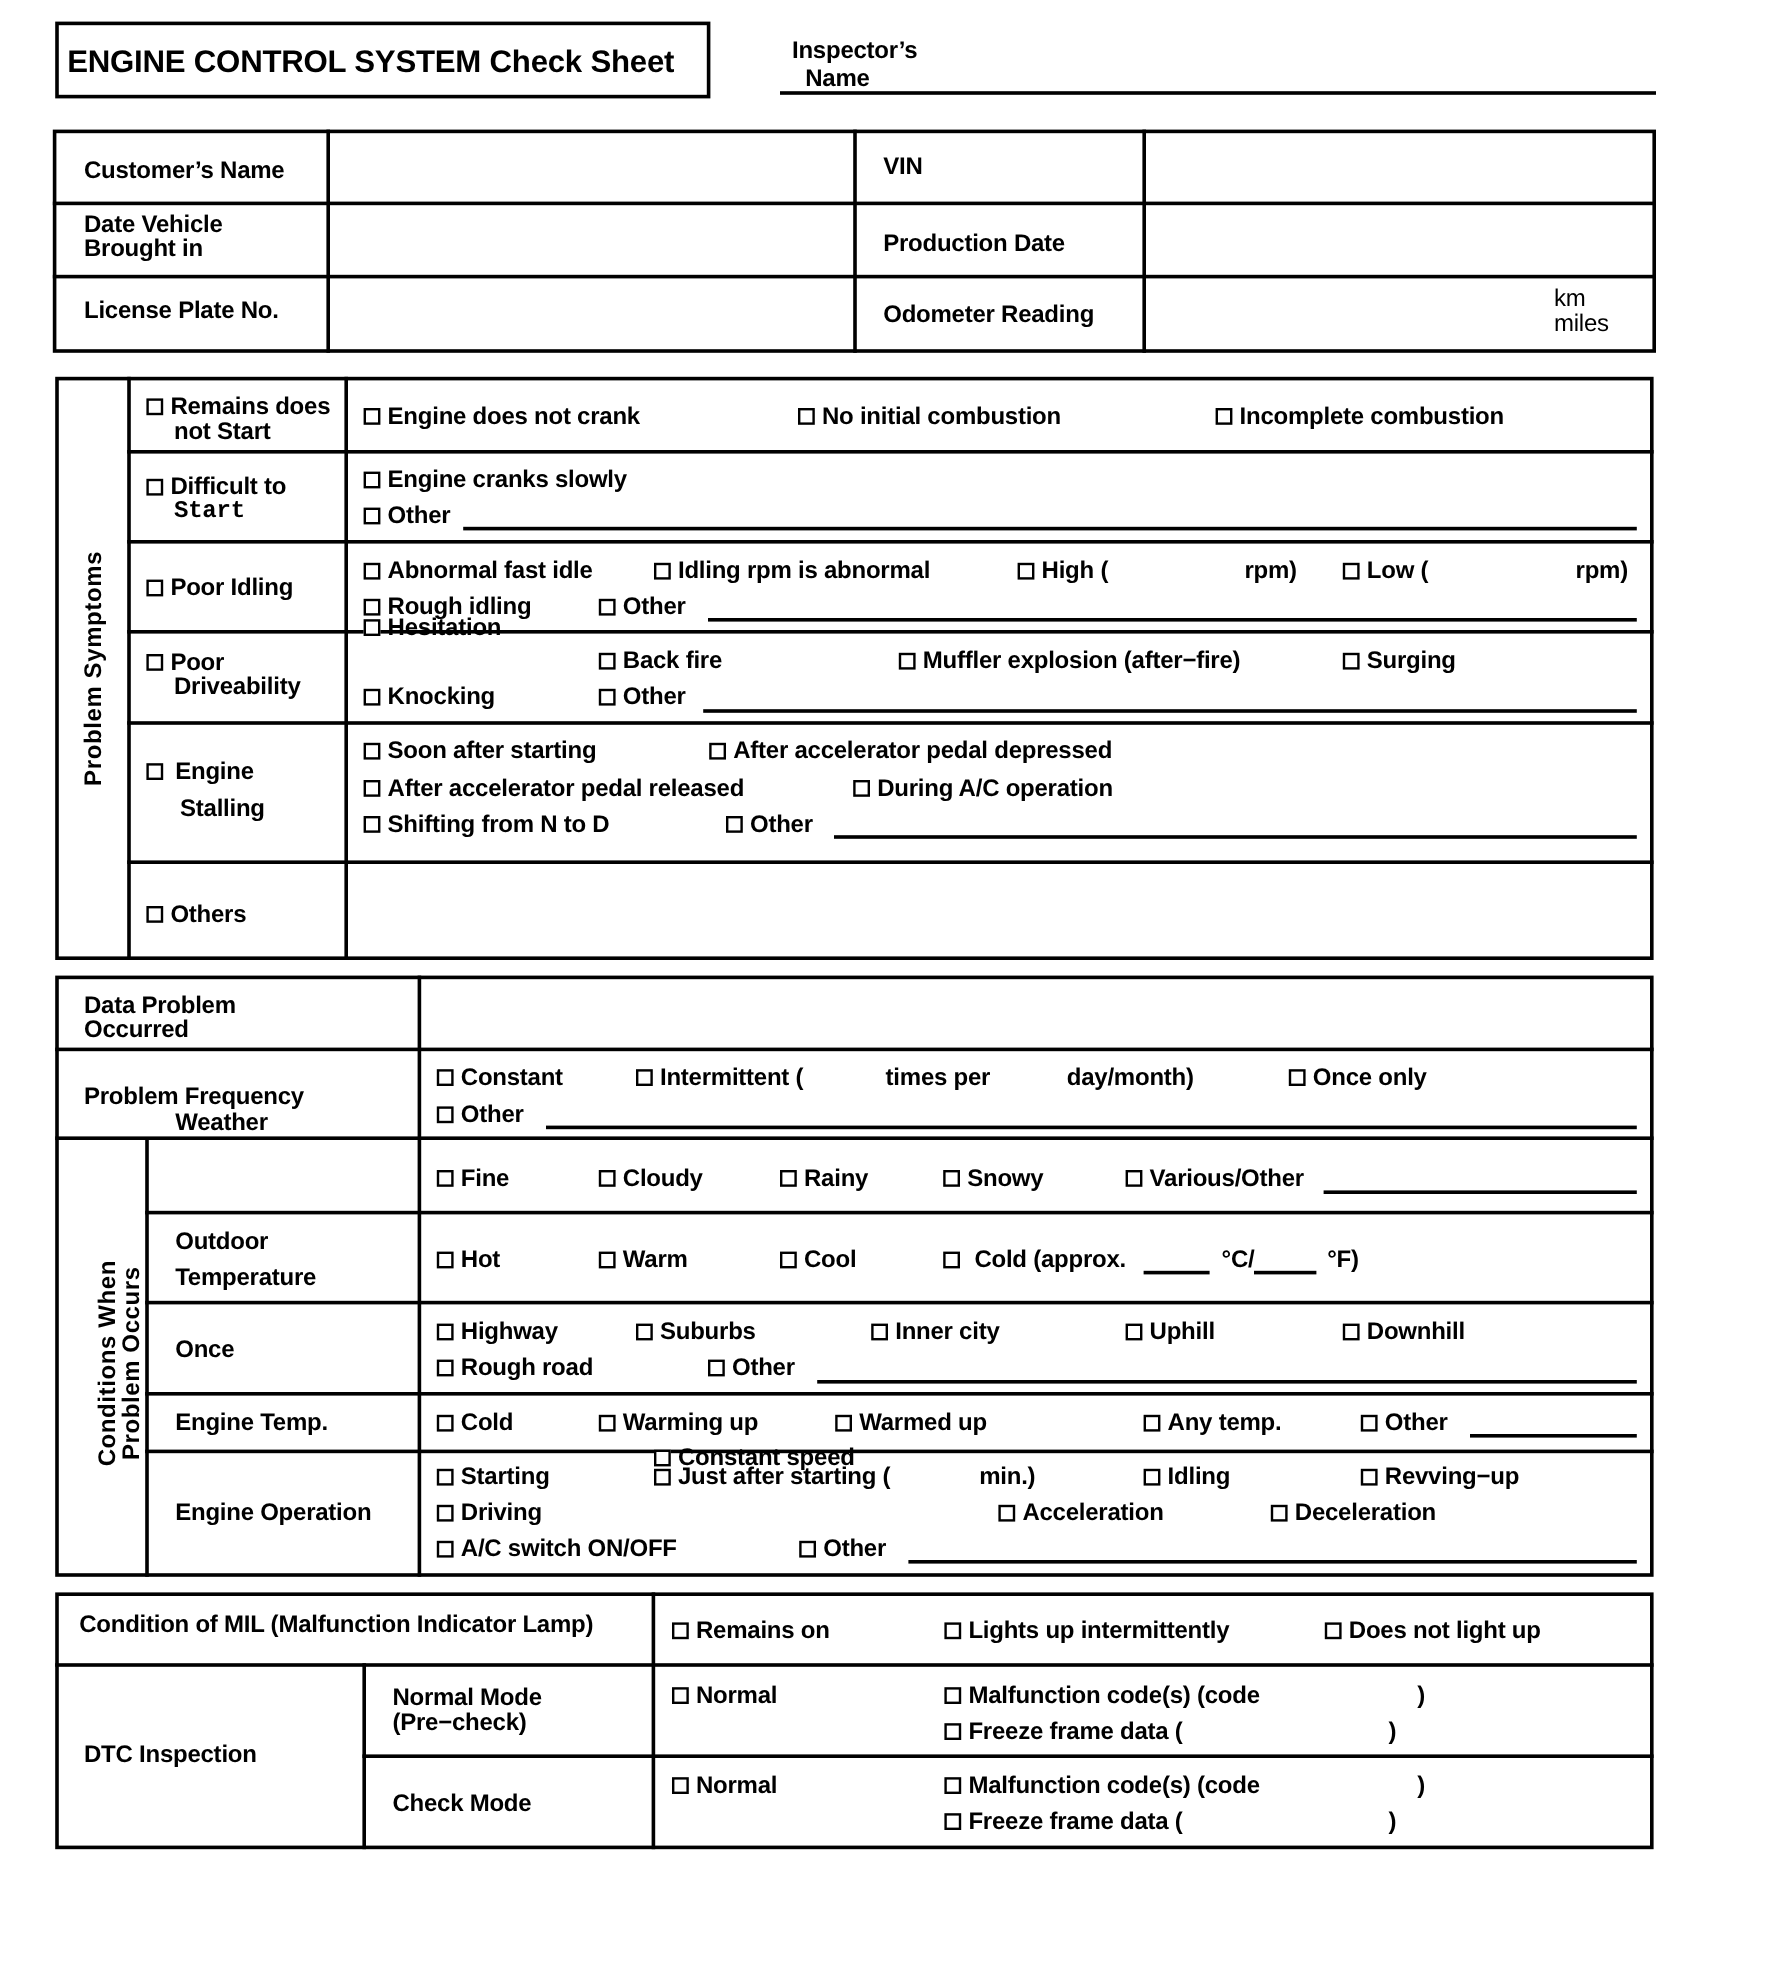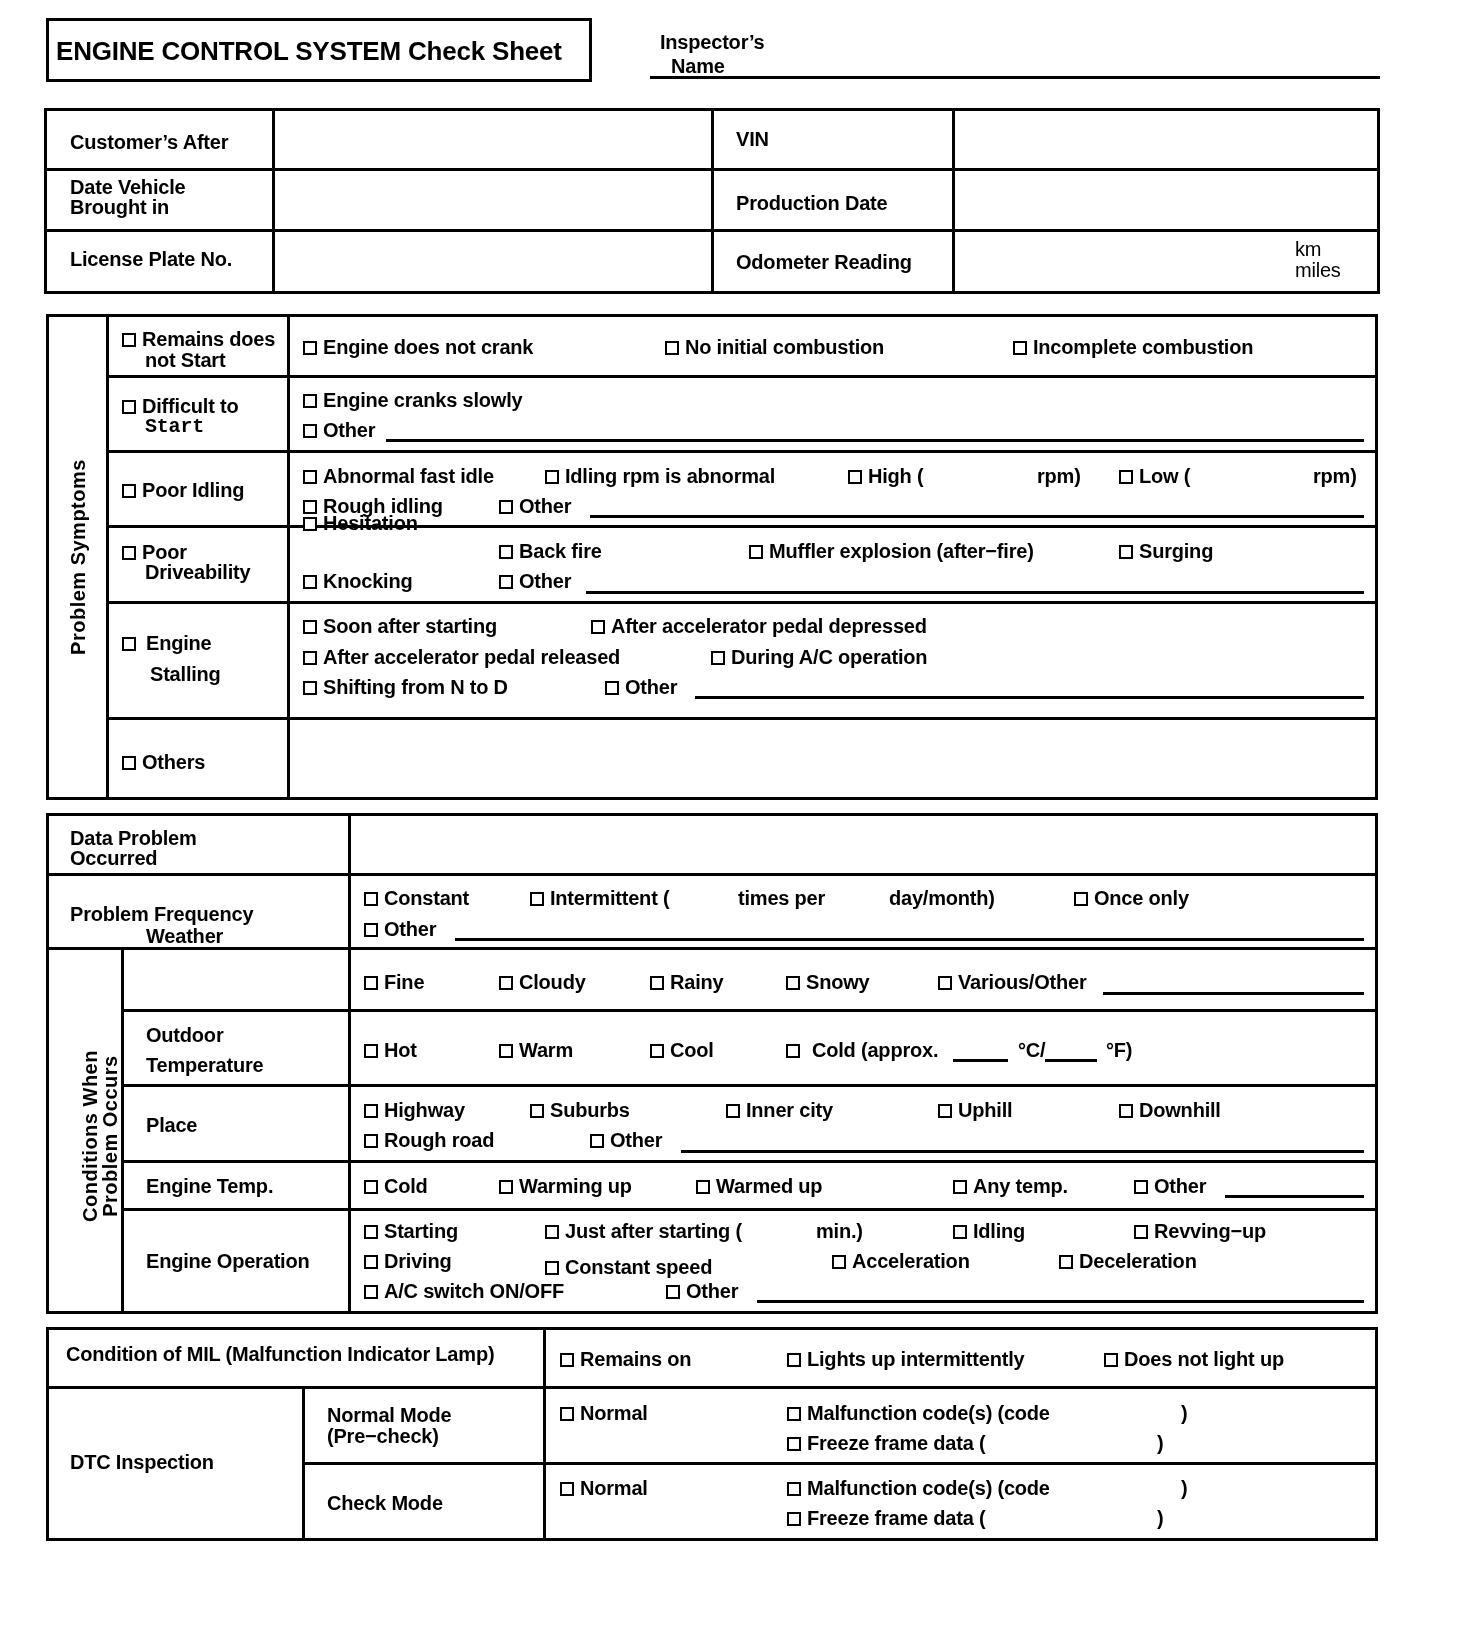--- a/index.html
+++ b/index.html
@@ -24,21 +24,21 @@
 <div class="t" style="left:660px;top:55px;margin-left:11px;">Name</div>
 <div class="ul" style="left:650px;top:76px;width:730px;"></div>
 
 <div class="box" style="left:44px;top:108px;width:1336px;height:186px;"></div>
 <div class="hl" style="left:44px;top:168px;width:1336px;"></div>
 <div class="hl" style="left:44px;top:229px;width:1336px;"></div>
 <div class="vl" style="left:272px;top:108px;height:186px;"></div>
 <div class="vl" style="left:711px;top:108px;height:186px;"></div>
 <div class="vl" style="left:952px;top:108px;height:186px;"></div>
 
-<div class="t" style="left:70px;top:131px;">Customer’s After</div>
+<div class="t" style="left:70px;top:131px;">Customer’s Name</div>
 <div class="abs" style="left:276px;top:112px;width:434px;height:55px;"></div>
 <div class="t" style="left:736px;top:128px;">VIN</div>
 <div class="abs" style="left:956px;top:112px;width:420px;height:55px;"></div>
 
 <div class="t" style="left:70px;top:176px;">Date Vehicle</div>
 <div class="t" style="left:70px;top:196px;">Brought in</div>
 <div class="abs" style="left:276px;top:172px;width:434px;height:56px;"></div>
 <div class="t" style="left:736px;top:192px;">Production Date</div>
 <div class="abs" style="left:956px;top:172px;width:420px;height:56px;"></div>
 
@@ -144,21 +144,21 @@
 <div class="t" style="left:146px;top:1054px;">Temperature</div>
 <div class="t" style="left:364px;top:1039px;"><span class="cb"></span><span>Hot</span></div>
 <div class="t" style="left:499px;top:1039px;"><span class="cb"></span><span>Warm</span></div>
 <div class="t" style="left:650px;top:1039px;"><span class="cb"></span><span>Cool</span></div>
 <div class="t" style="left:786px;top:1039px;"><span class="cb" style="margin-right:12px;"></span><span>Cold (approx.</span></div>
 <div class="ul" style="left:953px;top:1059px;width:55px;"></div>
 <div class="t" style="left:1018px;top:1039px;">°C/</div>
 <div class="ul" style="left:1045px;top:1059px;width:52px;"></div>
 <div class="t" style="left:1106px;top:1039px;">°F)</div>
 
-<div class="t" style="left:146px;top:1114px;">Place</div>
+<div class="t" style="left:146px;top:1114px;">Once</div>
 <div class="t" style="left:364px;top:1099px;"><span class="cb"></span><span>Highway</span></div>
 <div class="t" style="left:530px;top:1099px;"><span class="cb"></span><span>Suburbs</span></div>
 <div class="t" style="left:726px;top:1099px;"><span class="cb"></span><span>Inner city</span></div>
 <div class="t" style="left:938px;top:1099px;"><span class="cb"></span><span>Uphill</span></div>
 <div class="t" style="left:1119px;top:1099px;"><span class="cb"></span><span>Downhill</span></div>
 <div class="t" style="left:364px;top:1129px;"><span class="cb"></span><span>Rough road</span></div>
 <div class="t" style="left:590px;top:1129px;"><span class="cb"></span><span>Other</span></div>
 <div class="ul" style="left:681px;top:1150px;width:683px;"></div>
 
 <div class="t" style="left:146px;top:1175px;">Engine Temp.</div>
@@ -169,21 +169,21 @@
 <div class="t" style="left:1134px;top:1175px;"><span class="cb"></span><span>Other</span></div>
 <div class="ul" style="left:1225px;top:1195px;width:139px;"></div>
 
 <div class="t" style="left:146px;top:1250px;">Engine Operation</div>
 <div class="t" style="left:364px;top:1220px;"><span class="cb"></span><span>Starting</span></div>
 <div class="t" style="left:545px;top:1220px;"><span class="cb"></span><span>Just after starting (</span></div>
 <div class="t" style="left:816px;top:1220px;">min.)</div>
 <div class="t" style="left:953px;top:1220px;"><span class="cb"></span><span>Idling</span></div>
 <div class="t" style="left:1134px;top:1220px;"><span class="cb"></span><span>Revving−up</span></div>
 <div class="t" style="left:364px;top:1250px;"><span class="cb"></span><span>Driving</span></div>
-<div class="t" style="left:545px;top:1256px;"><span class="cb"></span><span>Constant speed</span></div>
+<div class="t" style="left:545px;top:1204px;"><span class="cb"></span><span>Constant speed</span></div>
 <div class="t" style="left:832px;top:1250px;"><span class="cb"></span><span>Acceleration</span></div>
 <div class="t" style="left:1059px;top:1250px;"><span class="cb"></span><span>Deceleration</span></div>
 <div class="t" style="left:364px;top:1280px;"><span class="cb"></span><span>A/C switch ON/OFF</span></div>
 <div class="t" style="left:666px;top:1280px;"><span class="cb"></span><span>Other</span></div>
 <div class="ul" style="left:757px;top:1300px;width:607px;"></div>
 
 <div class="box" style="left:46px;top:1327px;width:1332px;height:214px;"></div>
 <div class="hl" style="left:46px;top:1386px;width:1332px;"></div>
 <div class="hl" style="left:302px;top:1462px;width:1076px;"></div>
 <div class="vl" style="left:543px;top:1327px;height:214px;"></div>

